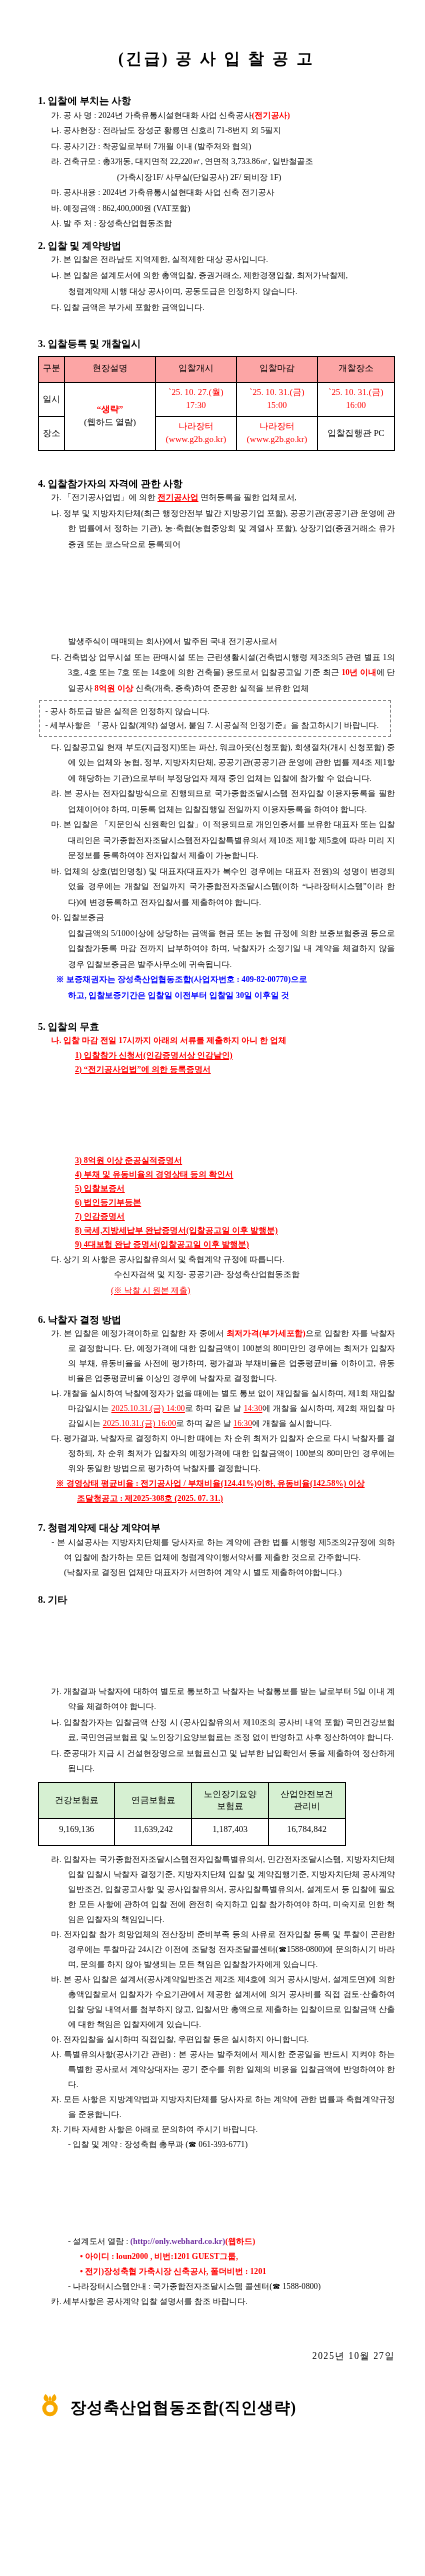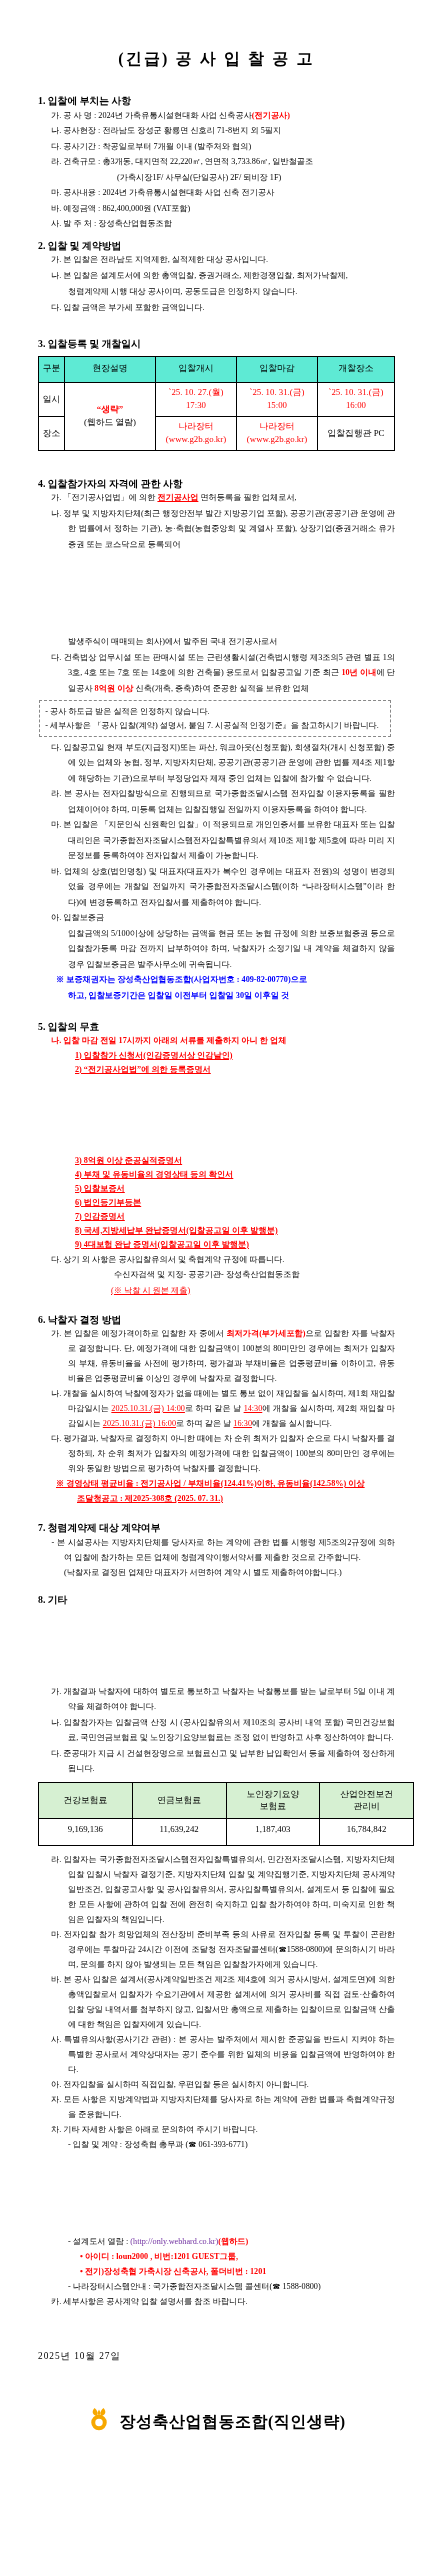--- a/index.html
+++ b/index.html
@@ -23,35 +23,35 @@
   .ra3{font-size:8.2px;line-height:15.5px;padding-left:73px;}
   .s7p{font-size:8.2px;line-height:15px;text-align:justify;padding-left:26px;text-indent:-12.4px;}
   .s7p2{font-size:8.2px;line-height:15px;padding-left:26px;}
   .cline{font-size:8.2px;line-height:15px;padding-left:30px;}
   .bullet{font-size:8.2px;line-height:15px;padding-left:42px;}
   .b{font-weight:normal;}
   .r{color:#ff0000;} .rb{color:#ff0000;font-weight:bold;}
   .ru{color:#ff0000;text-decoration:underline;}
   .rub{color:#ff0000;font-weight:bold;text-decoration:underline;}
   .bb{color:#0000ff;font-weight:bold;}
-  .pu{color:#7030a0;font-weight:normal;cursor:pointer;}
+  .pu{color:#7030a0;font-weight:bold;cursor:pointer;}
   .box{border:0.5px dashed #888;margin:4.1px 0 3.1px 1px;padding:3.1px 5.2px;width:340px;}
   .box p{font-size:8.2px;line-height:14px;text-align:justify;padding-left:8.2px;text-indent:-8.2px;}
   .sp{width:0.5px;}
   table{border-collapse:collapse;margin-top:5.2px;}
   .t1{width:357px;border:1.5px solid #000;}
   .t1 th,.t1 td{border:0.5px solid #000;text-align:center;font-size:8.8px;font-weight:normal;}
-  .t1 th{background:#5eead4;padding:6.7px 0;}
+  .t1 th{background:#fca5a5;padding:6.7px 0;}
   .t1 td{padding:3.1px 0;line-height:13.4px;}
-  .t2{width:376px;border:1.5px solid #000;}
+  .t2{width:308px;border:1.5px solid #000;}
   .t2 th,.t2 td{border:0.5px solid #000;text-align:center;font-size:8.8px;font-weight:normal;}
   .t2 th{background:#d6f0d2;padding:5.2px 0;line-height:12.4px;}
   .t2 td{padding:5.2px 0 10.3px 0;}
-  .footer-date{text-align:left;font-size:9.3px;margin-top:41px;letter-spacing:1px;}
-  .sig{ text-align:center;margin-top:44px;font-size:16px;font-weight:bold;letter-spacing:0.5px;}
+  .footer-date{text-align:right;font-size:9.3px;margin-top:41px;letter-spacing:1px;}
+  .sig{ margin-top:30px;font-size:16px;font-weight:bold;letter-spacing:0.5px;}
   .sig svg{vertical-align:-4.1px;margin-right:8.2px;}
 </style>
 </head>
 <body>
 
 <div class="doc">
 
 
   <p class="title">(긴급) 공 사 입 찰 공 고</p>
 
@@ -182,22 +182,22 @@
       <td>11,639,242</td>
       <td>1,187,403</td>
       <td>16,784,842</td>
     </tr>
   </tbody>
     </table>
 
   <p class="item lh29" style="margin-top:6.2px;">라. 입찰자는 국가종합전자조달시스템전자입찰특별유의서, 민간전자조달시스템, 지방자치단체입찰 입찰시 낙찰자 결정기준, 지방자치단체 입찰 및 계약집행기준, 지방자치단체 공사계약 일반조건, 입찰공고사항 및 공사입찰유의서, 공사입찰특별유의서, 설계도서 등 입찰에 필요한 모든 사항에 관하여 입찰 전에 완전히 숙지하고 입찰 참가하여야 하며, 미숙지로 인한 책임은 입찰자의 책임입니다.</p>
   <p class="item lh29">마. 전자입찰 참가 희망업체의 전산장비 준비부족 등의 사유로 전자입찰 등록 및 투찰이 곤란한 경우에는 투찰마감 24시간 이전에 조달청 전자조달콜센터(☎1588-0800)에 문의하시기 바라며, 문의를 하지 않아 발생되는 모든 책임은 입찰참가자에게 있습니다.</p>
   <p class="item lh29">바. 본 공사 입찰은 설계서(공사계약일반조건 제2조 제4호에 의거 공사시방서, 설계도면)에 의한 총액입찰로서 입찰자가 수요기관에서 제공한 설계서에 의거 공사비를 직접 검토·산출하여 입찰 당일 내역서를 첨부하지 않고, 입찰서만 총액으로 제출하는 입찰이므로 입찰금액 산출에 대한 책임은 입찰자에게 있습니다.</p>
+  <p class="item lh29">아. 전자입찰을 실시하며 직접입찰, 우편입찰 등은 실시하지 아니합니다.</p>
   <p class="item lh29">사. 특별유의사항(공사기간 관련) : 본 공사는 발주처에서 제시한 준공일을 반드시 지켜야 하는 특별한 공사로서 계약상대자는 공기 준수를 위한 일체의 비용을 입찰금액에 반영하여야 한다.</p>
-  <p class="item lh29">아. 전자입찰을 실시하며 직접입찰, 우편입찰 등은 실시하지 아니합니다.</p>
   <p class="item lh29">자. 모든 사항은 지방계약법과 지방자치단체를 당사자로 하는 계약에 관한 법률과 축협계약규정을 준용합니다.</p>
   <p class="item lh29">차. 기타 자세한 사항은 아래로 문의하여 주시기 바랍니다.</p>
   <p class="cline">- 입찰 및 계약 : 장성축협 총무과 (☎ 061-393-6771)</p>
 
   <div class="sp" style="height:82px;"></div>
 
   <p class="cline"><span>- 설계도서 열람 :  </span><span class="pu">(http://only.webhard.co.kr)</span><span class="rb">(웹하드)</span></p>
   <p class="bullet rb">• 아이디 : loun2000 , 비번:1201 GUEST그룹,</p>
   <p class="bullet rb">• 전기)장성축협 가축시장 신축공사, 폴더비번 : 1201</p>
   <p class="cline">- 나라장터시스템안내 : 국가종합전자조달시스템 콜센터(☎ 1588-0800)</p>

